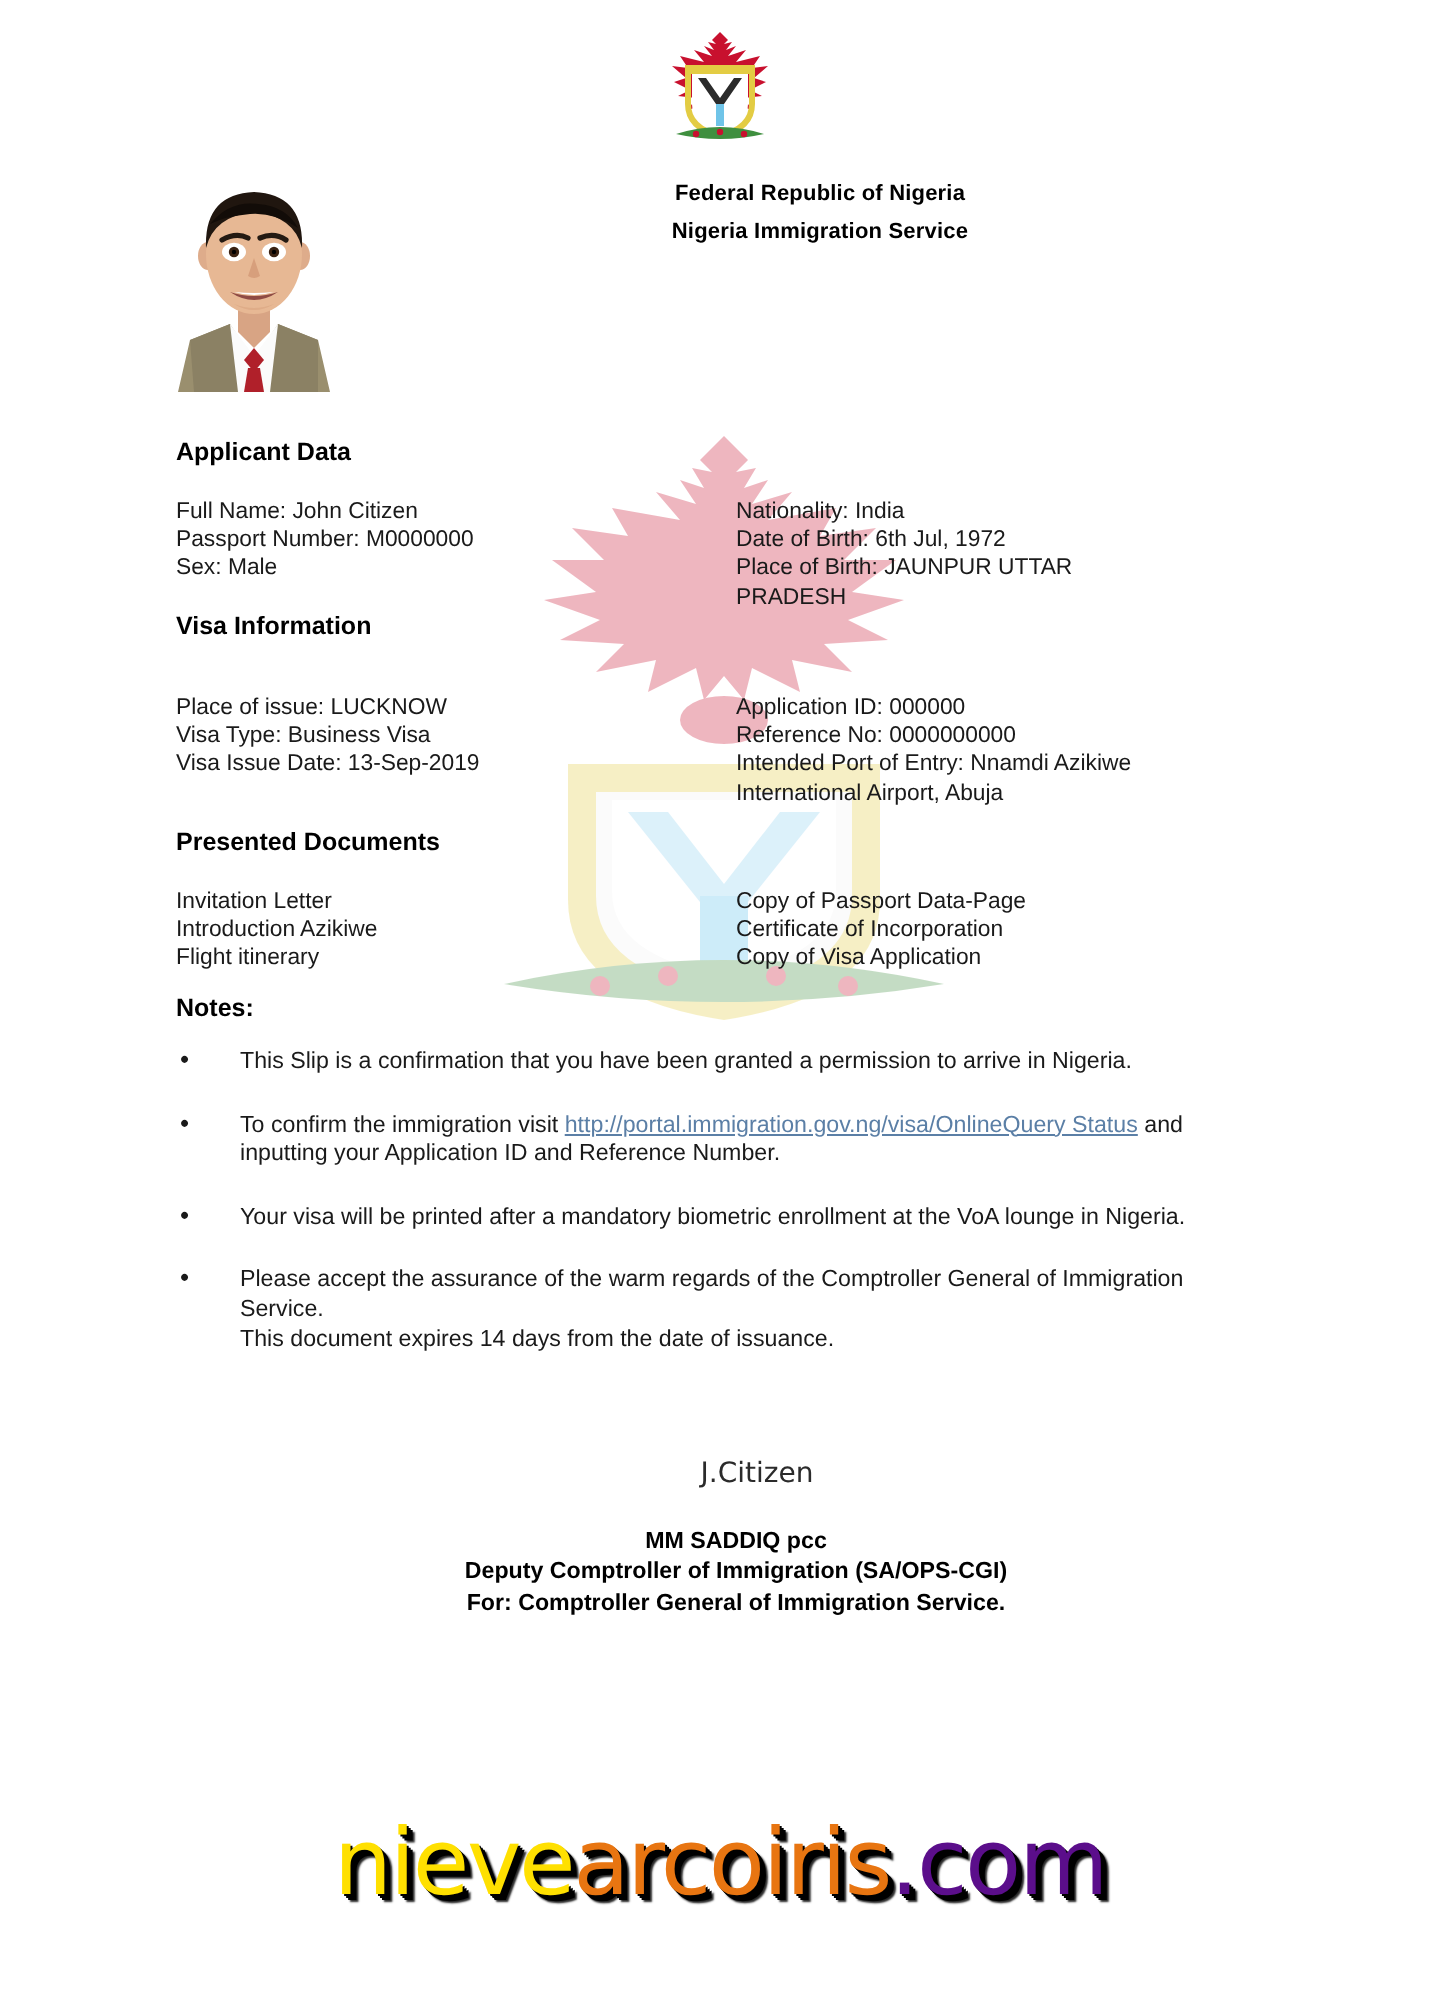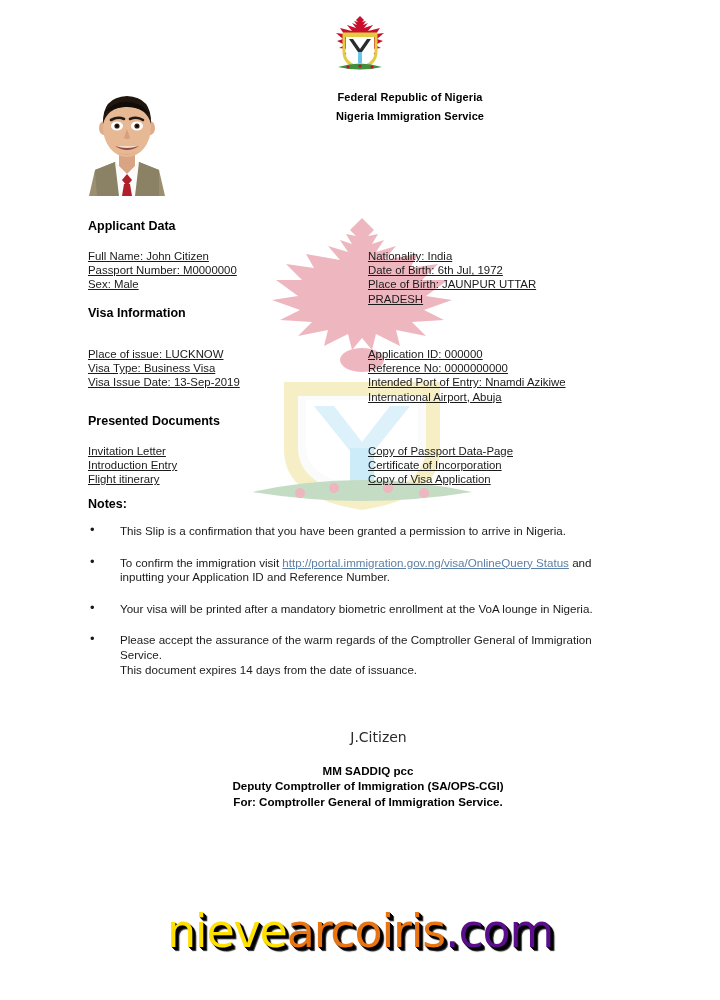--- a/index.html
+++ b/index.html
@@ -89,21 +89,20 @@
   #sec-visa      { top: 306px; text-align: right; }
   #sec-docs      { top: 414px; }
   #sec-notes     { top: 497px; font-size: 12.5px; }
 
   .col {
     position: absolute;
     font-size: 11.4px;
     line-height: 14.2px;
     z-index: 2;
     color: #1a1a1a;
-    text-decoration: underline;
   }
   .col div { white-space: nowrap; }
   .col div.wrap { white-space: normal; }
 
   .col-left  { left: 88px;  width: 270px; }
   .col-right { left: 368px; width: 225px; }
 
   
   #applicant-left  { top: 249px; }
   #applicant-right { top: 249px; }
@@ -321,21 +320,21 @@
   <div class="col col-right" id="visa-right">
     <div>Application ID: 000000</div>
     <div>Reference No: 0000000000</div>
     <div class="wrap">Intended Port of Entry: Nnamdi Azikiwe International Airport, Abuja</div>
   </div>
 
   <div class="section-title" id="sec-docs">Presented Documents</div>
 
   <div class="col col-left" id="docs-left">
     <div>Invitation Letter</div>
-    <div>Introduction Entry</div>
+    <div>Introduction Azikiwe</div>
     <div>Flight itinerary</div>
   </div>
 
   <div class="col col-right" id="docs-right">
     <div>Copy of Passport Data-Page</div>
     <div>Certificate of Incorporation</div>
     <div>Copy of Visa Application</div>
   </div>
 
   <div class="section-title" id="sec-notes">Notes:</div>

